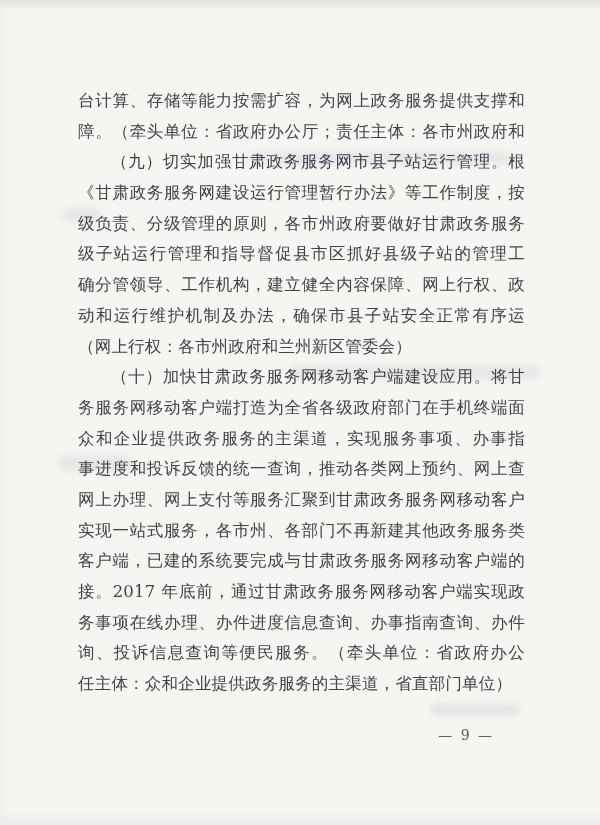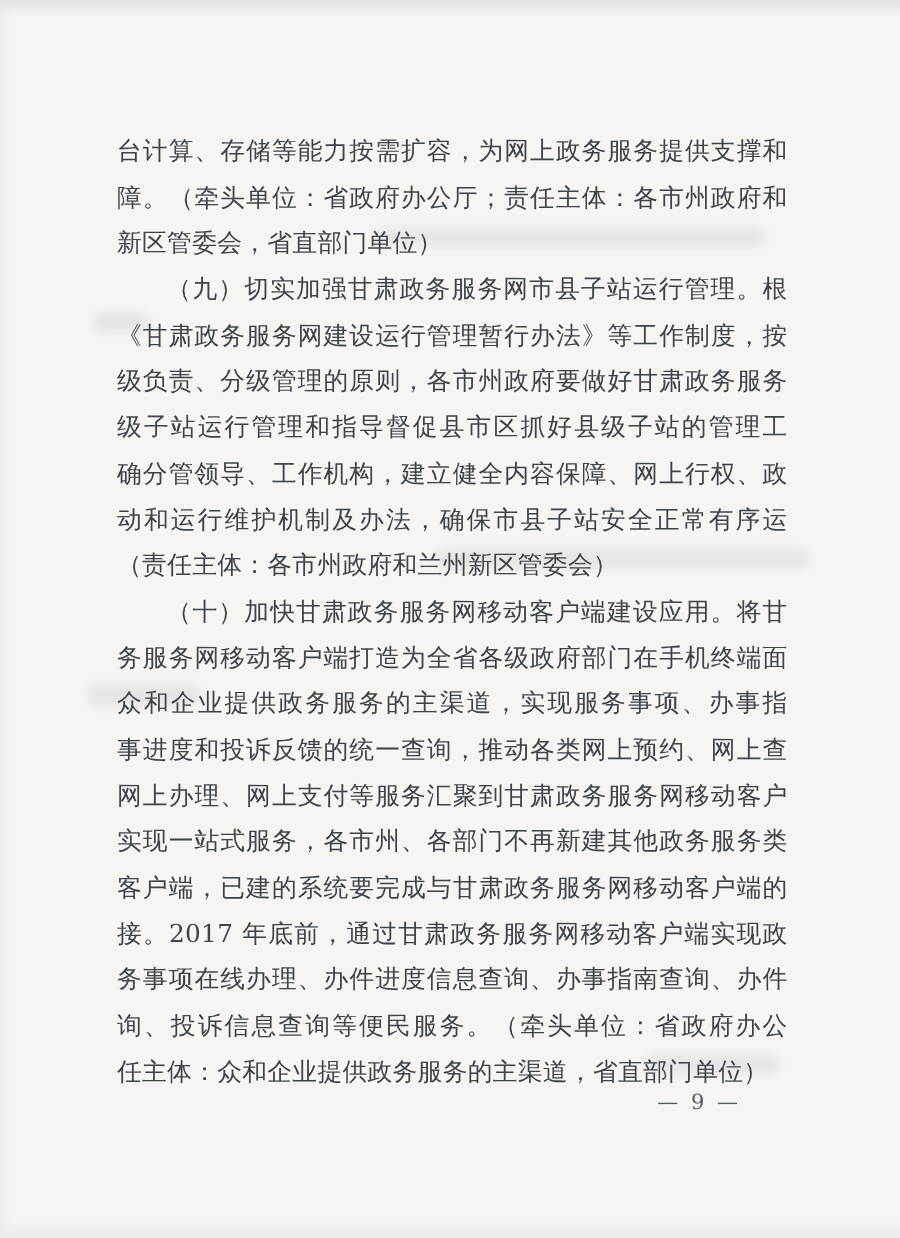--- a/index.html
+++ b/index.html
@@ -69,30 +69,29 @@
   <div class="smudge s1"></div>
   <div class="smudge s2"></div>
   <div class="smudge s3"></div>
   <div class="smudge s4"></div>
   <div class="smudge s5"></div>
 
   <main class="text-block">
       <div class="para">
         <div class="line j">台计算、存储等能力按需扩容，为网上政务服务提供支撑和保</div>
         <div class="line j">障。（牵头单位：省政府办公厅；责任主体：各市州政府和兰州</div>
-        <div class="line">新区管委会，省直部门单位）</div>
       </div>
       <div class="para">
         <div class="line j ind">（九）切实加强甘肃政务服务网市县子站运行管理。根据</div>
         <div class="line j">《甘肃政务服务网建设运行管理暂行办法》等工作制度，按照分</div>
         <div class="line j">级负责、分级管理的原则，各市州政府要做好甘肃政务服务网本</div>
         <div class="line j">级子站运行管理和指导督促县市区抓好县级子站的管理工作，明</div>
         <div class="line j">确分管领导、工作机构，建立健全内容保障、网上行权、政民互</div>
         <div class="line j">动和运行维护机制及办法，确保市县子站安全正常有序运行。</div>
-        <div class="line">（责任主体：各市州政府和兰州新区管委会）</div>
+        <div class="line">（网上行权：各市州政府和兰州新区管委会）</div>
       </div>
       <div class="para">
         <div class="line j ind">（十）加快甘肃政务服务网移动客户端建设应用。将甘肃政</div>
         <div class="line j">务服务网移动客户端打造为全省各级政府部门在手机终端面向公</div>
         <div class="line j">众和企业提供政务服务的主渠道，实现服务事项、办事指南、办</div>
         <div class="line j">事进度和投诉反馈的统一查询，推动各类网上预约、网上查询、</div>
         <div class="line j">网上办理、网上支付等服务汇聚到甘肃政务服务网移动客户端，</div>
         <div class="line j">实现一站式服务，各市州、各部门不再新建其他政务服务类移动</div>
         <div class="line j">客户端，已建的系统要完成与甘肃政务服务网移动客户端的对</div>
         <div class="line j">接。2017 年底前，通过甘肃政务服务网移动客户端实现政务服</div>

